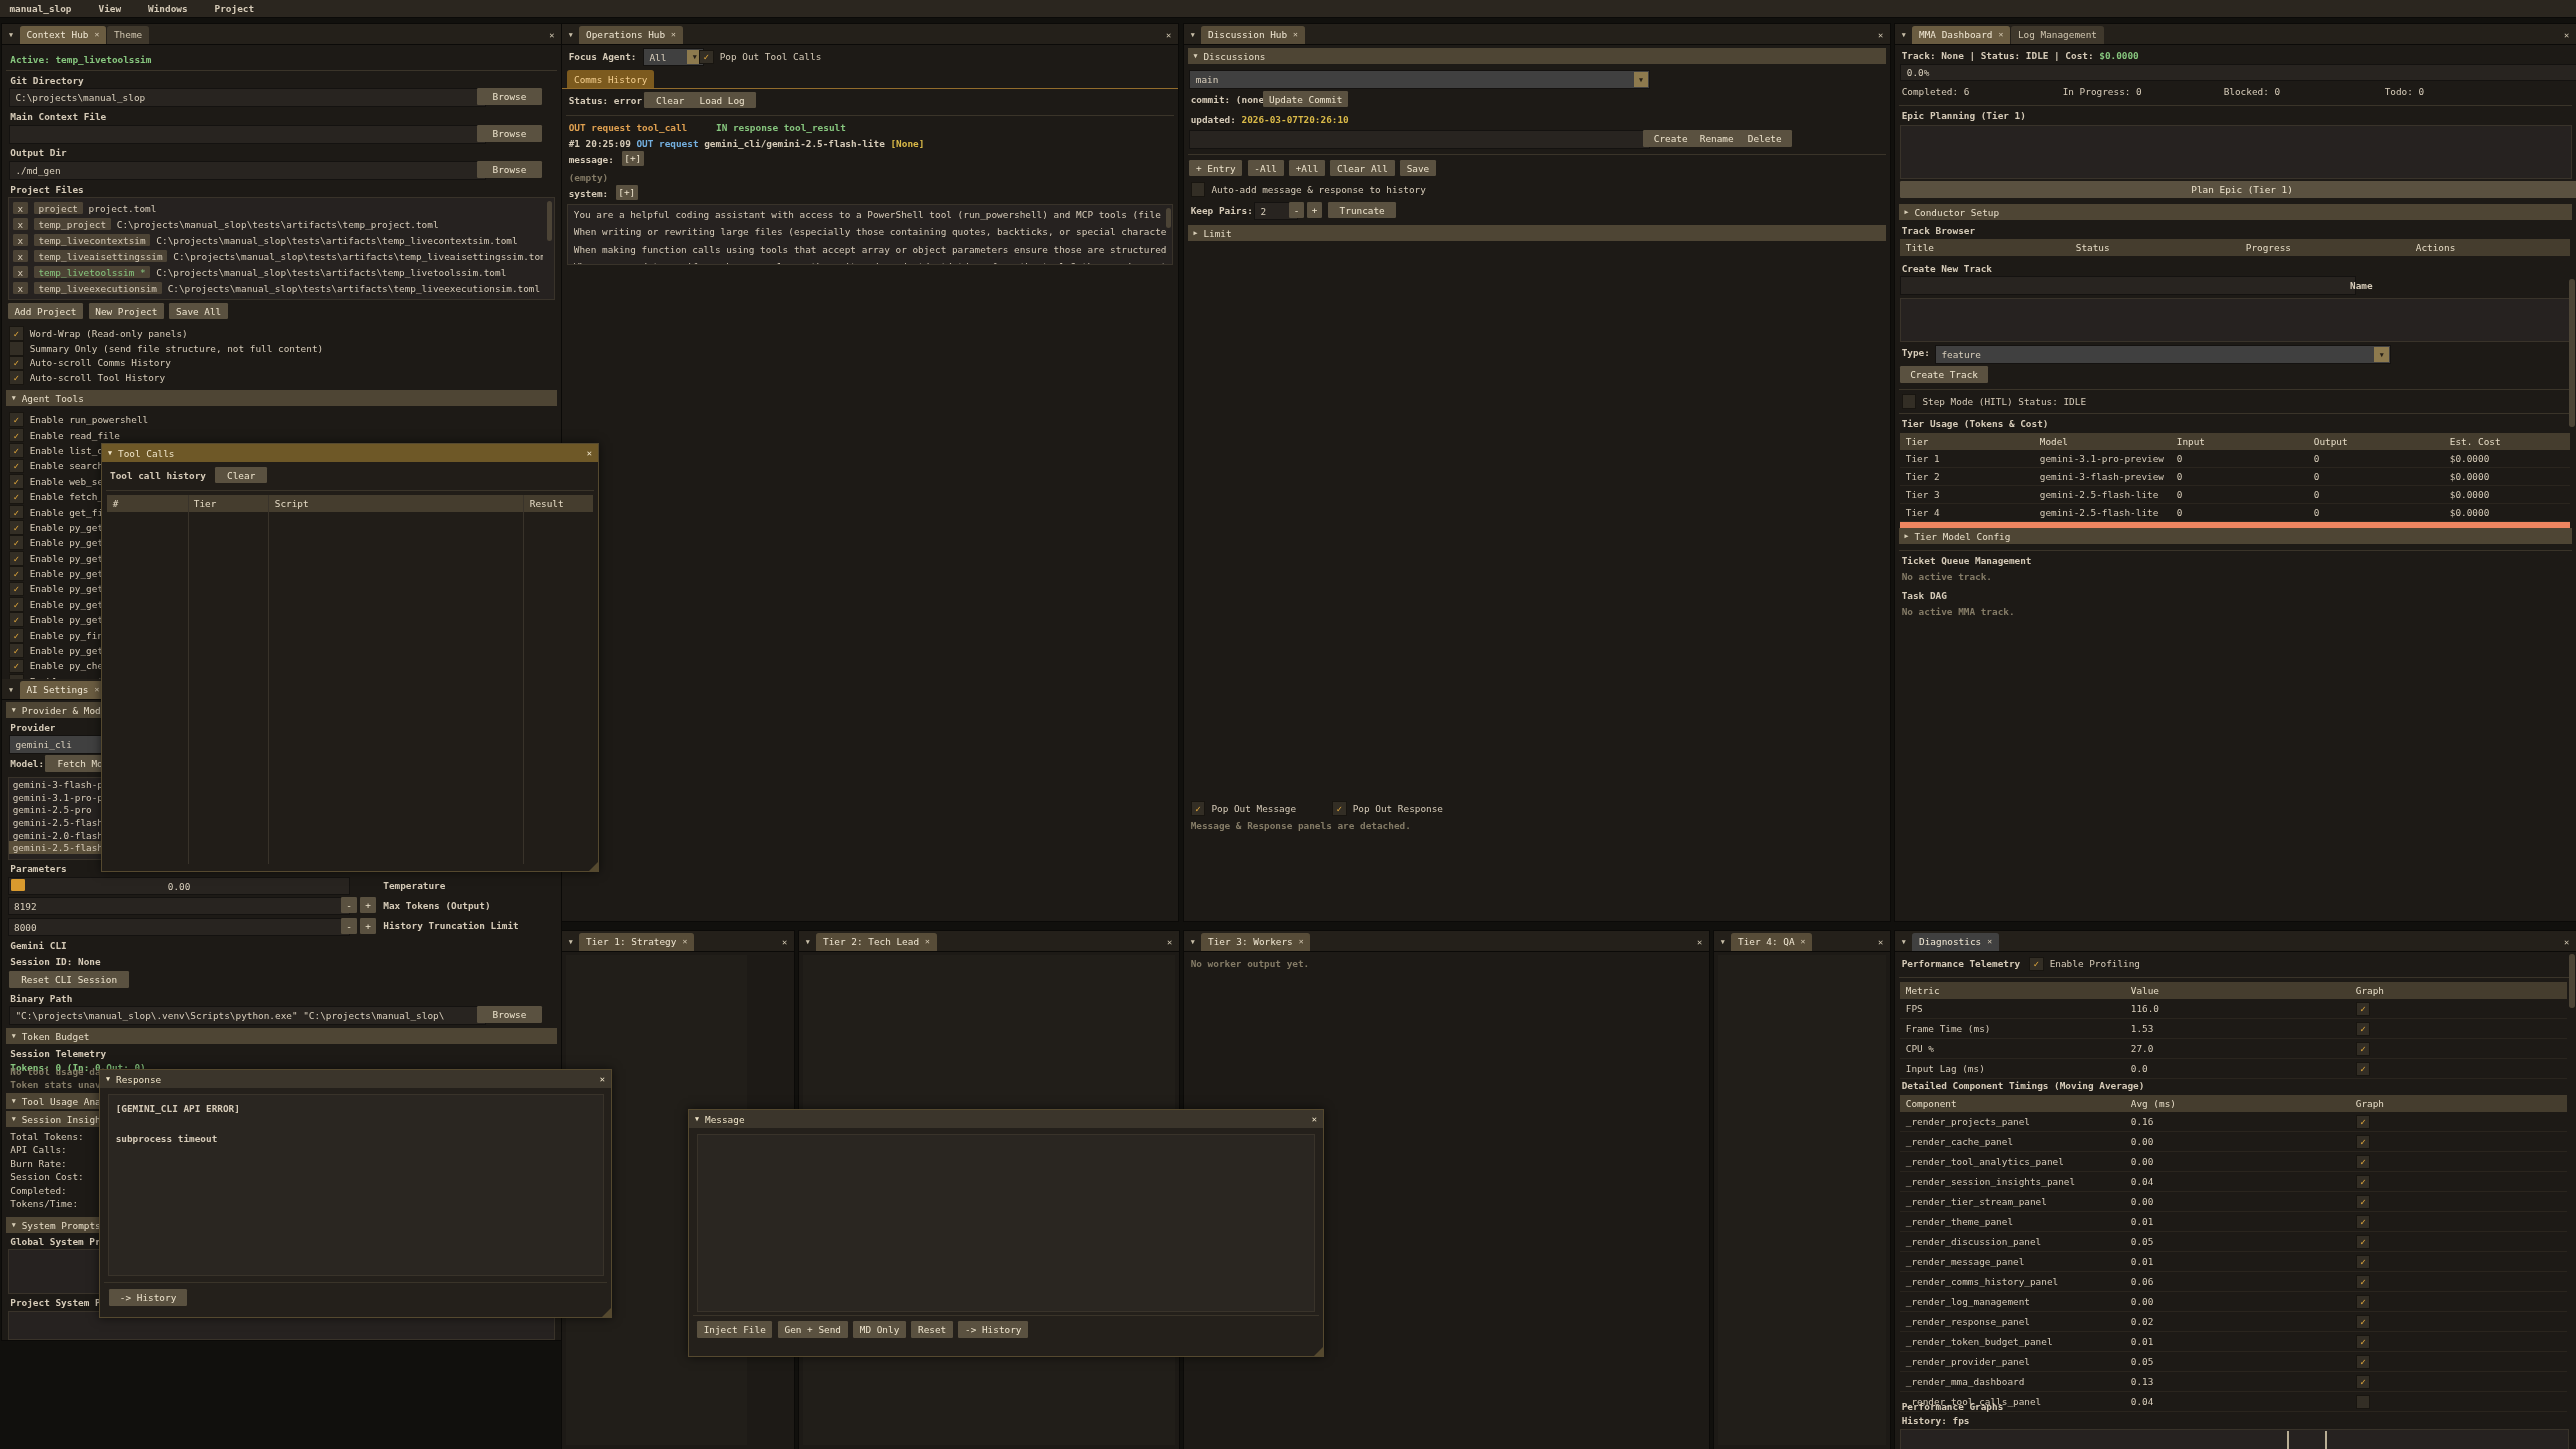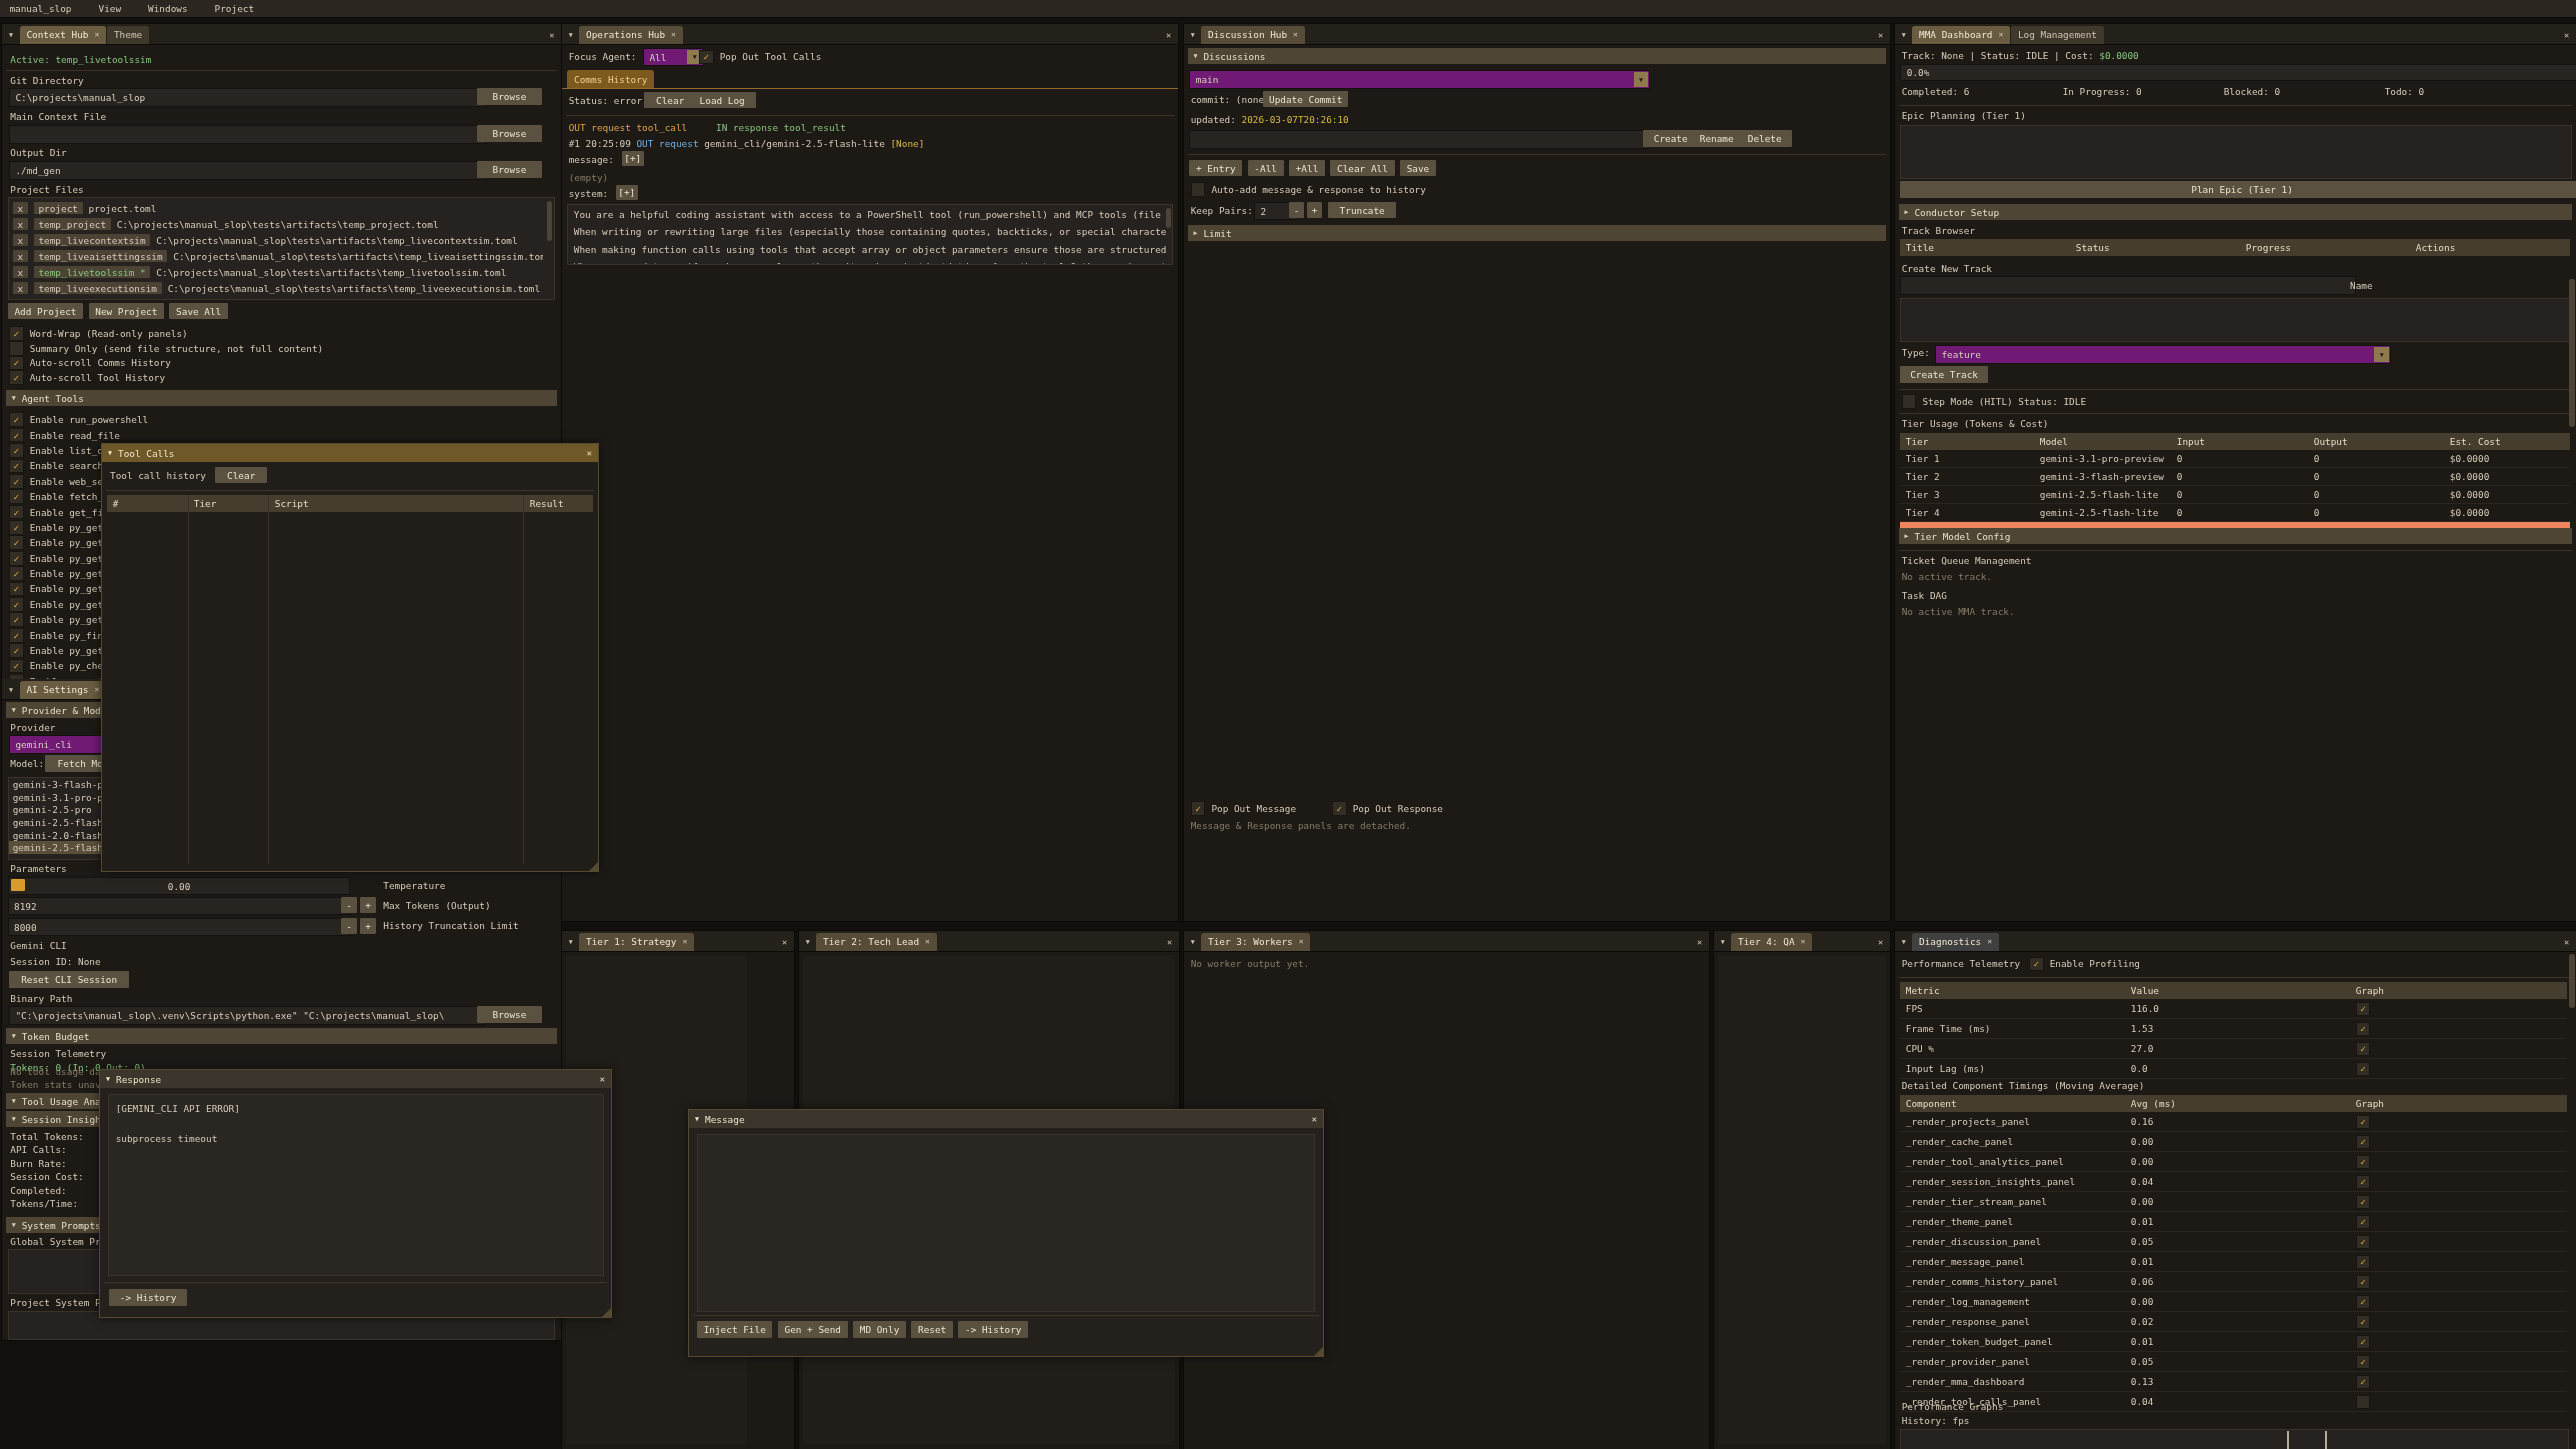--- a/index.html
+++ b/index.html
@@ -7,40 +7,40 @@
   .abs{position:absolute;}
   .panel{position:absolute;background:#1d1a16;border:0.7px solid #0b0a08;overflow:hidden;}
   .tabbar{position:absolute;left:0;right:0;top:0;height:19.5px;background:#24201a;border-bottom:0.7px solid #0b0a08;display:flex;align-items:flex-end;}
   .collapse-btn{width:17.4px;height:17.4px;display:flex;align-items:center;justify-content:center;color:#c9bfa9;font-size:6.7px;}
   .tab{height:18px;padding:0 6.7px;display:flex;align-items:center;gap:6px;background:#3f382c;color:#cfc5af;margin-right:1.3px;border-radius:2.7px 2.7px 0 0;white-space:nowrap;}
   .tab.active{background:#6a5c41;color:#f0e7d3;}
   .tab .x{font-size:8px;color:#d8cdb6;}
   .panel-x{margin-left:auto;width:19px;height:17.4px;display:flex;align-items:center;justify-content:center;color:#cfc5af;font-size:8.7px;}
   .hdr{position:absolute;left:4px;right:4px;height:16px;background:#4e4534;color:#e8dec8;display:flex;align-items:center;padding:0 5.4px;gap:6px;white-space:nowrap;overflow:hidden;}
   .hdr .arr{font-size:6.7px;color:#d9cfb8;}
-  .lbl{position:absolute;white-space:nowrap;}
+  .lbl{position:absolute;white-space:nowrap;font-weight:bold;}
   .dim{color:#847b66;}
   .green{color:#86c67e;}
   .yellow{color:#d9b948;}
   .blue{color:#74b0e0;}
   .orange{color:#dfa050;}
   .input{position:absolute;background:#282420;border:0.7px solid #141210;color:#d9cfbc;display:flex;align-items:center;padding:0 5.4px;white-space:nowrap;overflow:hidden;}
   .box{position:absolute;background:#262220;border:0.7px solid #39332a;overflow:hidden;}
   .btn{position:absolute;background:#5a5140;color:#eee4cd;display:flex;align-items:center;justify-content:center;padding:0 6.7px;border-radius:1.3px;white-space:nowrap;}
   .btn.inline{position:static;height:16px;}
   .check{width:12.7px;height:12.7px;background:#332e25;border:0.7px solid #181510;display:inline-flex;align-items:center;justify-content:center;color:transparent;font-weight:bold;font-size:9.4px;flex:none;}
   .check.on{color:#e0a73c;}
   .checkrow{position:absolute;display:flex;align-items:center;gap:6px;white-space:nowrap;}
   .sep{position:absolute;left:4px;right:4px;height:0.7px;background:#3a3429;}
   .pill{background:#4c4335;padding:0.7px 4.7px;border-radius:1.3px;margin-right:6px;white-space:nowrap;}
   .pill.active{color:#86c67e;}
   .file-row{height:16px;display:flex;align-items:center;white-space:nowrap;overflow:hidden;}
   .opt-row{height:14.8px;display:flex;align-items:center;gap:6px;white-space:nowrap;}
   .tool-row{height:15.4px;display:flex;align-items:center;gap:6px;white-space:nowrap;}
-  .combo{position:absolute;background:#701a75;border:0.7px solid #141210;color:#d9cfbc;display:flex;align-items:center;padding:0 5.4px;white-space:nowrap;overflow:hidden;}
+  .combo{position:absolute;background:#404040;border:0.7px solid #141210;color:#d9cfbc;display:flex;align-items:center;padding:0 5.4px;white-space:nowrap;overflow:hidden;}
   .combo .carr{position:absolute;right:0.7px;top:0.7px;bottom:0.7px;width:14.8px;background:#8d7a4e;color:#241f17;display:flex;align-items:center;justify-content:center;font-size:6.7px;}
   .grid-row{display:grid;align-items:center;padding:0 5.4px;overflow:hidden;white-space:nowrap;}
   .thead{background:#453d2e;color:#e6dcc6;}
   .trow-line{border-bottom:0.7px solid #2a251e;}
   .win{position:absolute;background:#211d18;border:0.7px solid #55492f;box-shadow:0 0 9.4px rgba(0,0,0,.6);overflow:hidden;}
   .wtitle{position:absolute;left:0;right:0;top:0;height:18px;display:flex;align-items:center;gap:6px;padding:0 6px;color:#efe4c8;}
   .wtitle .arr{font-size:6.7px;}
   .wtitle .wx{margin-left:auto;font-size:8.7px;}
   .listrow{height:12.7px;display:flex;align-items:center;padding:0 4px;white-space:nowrap;overflow:hidden;}
   .listrow.sel{background:#5a4f3a;}

